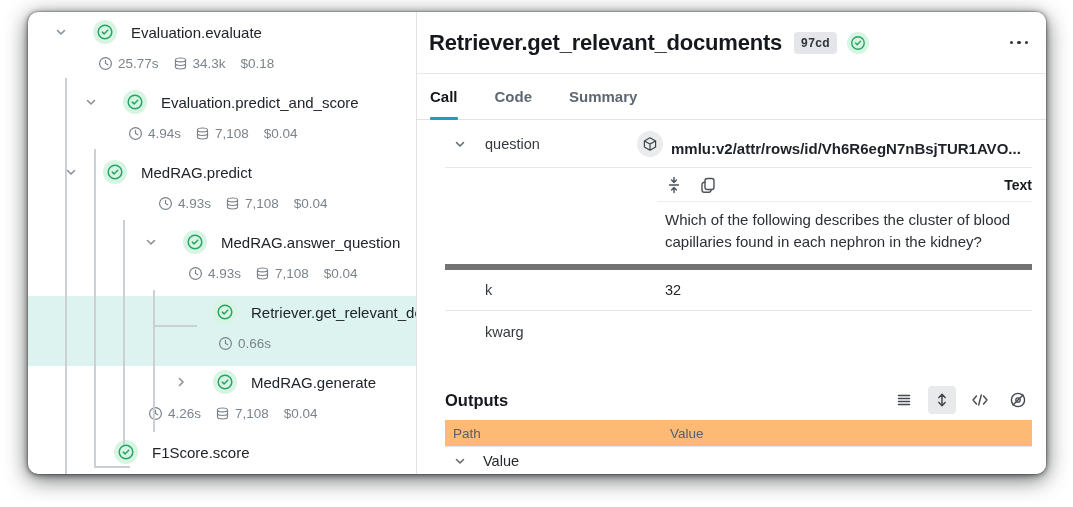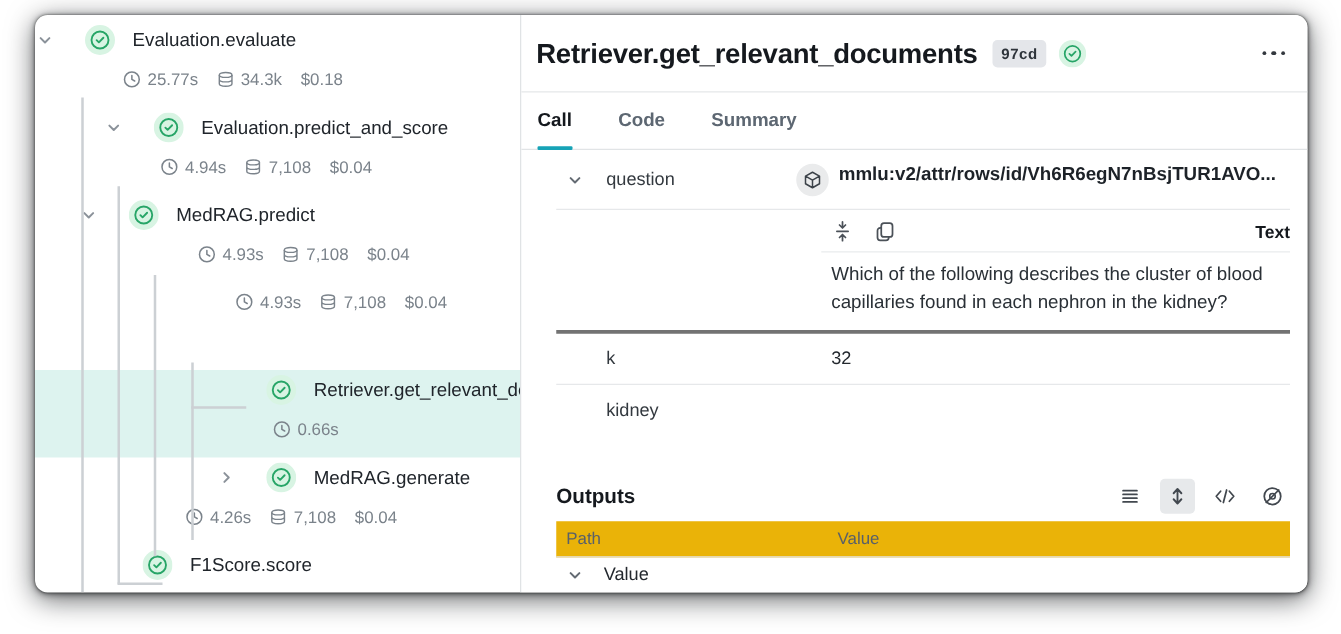--- a/index.html
+++ b/index.html
@@ -42,34 +42,34 @@
   .tab.active { color:#14181d; }
   .tab.active::after { content:""; position:absolute; left:0; right:0; bottom:-1px; height:3px; background:#16a3b6; border-radius:1px; }
   .call-table { margin:0 14px 0 28px; }
   .crow { display:grid; grid-template-columns:30px 162px 1fr; align-items:center; }
   .crow.qhead { height:48px; border-bottom:1px solid #e6e8ea; }
   .crow.krow { min-height:41px; border-bottom:1px solid #e6e8ea; }
   .crow.kwrow { min-height:42px; }
   .ccell-chev { display:flex; justify-content:center; color:#646b73; cursor:pointer; }
   .ckey { font-size:14.5px; color:#33393f; padding-left:10px; }
   .cval { font-size:14.5px; color:#23282e; padding-left:28px; }
-  .refchip { display:flex; align-items:flex-start; gap:8px; cursor:pointer; min-width:0; }
+  .refchip { display:flex; align-items:flex-end; gap:8px; cursor:pointer; min-width:0; }
   .refcircle { width:26px; height:26px; border-radius:50%; background:#eaebec; display:flex; align-items:center; justify-content:center; color:#3c4249; flex:0 0 26px; }
   .reftext { font-size:15px; font-weight:600; color:#1d2228; white-space:nowrap; overflow:hidden; }
-  .qexpanded { border-bottom:3px solid #737373; }
+  .qexpanded { border-bottom:6px solid #737373; }
   .icons-row { margin-left:212px; padding-left:8px; height:34px; display:flex; align-items:center; border-bottom:1px solid #e9ebed; color:#4b5158; }
   .icons-row .ibtn { width:18px; height:18px; margin-right:16px; cursor:pointer; display:flex; align-items:center; justify-content:center; }
   .fmt-label { margin-left:auto; font-size:14px; font-weight:700; color:#15191e; }
   .qtext { margin-left:220px; padding:7px 0 11px; font-size:15px; line-height:22px; color:#2a3036; max-width:375px; }
   .out-bar { display:flex; align-items:center; margin-top:33px; padding:0 14px 0 28px; height:36px; }
   .out-title { font-size:16.5px; font-weight:700; color:#15191e; }
   .out-icons { margin-left:auto; display:flex; gap:10px; }
   .obtn { width:28px; height:28px; border-radius:4px; display:flex; align-items:center; justify-content:center; color:#42484f; cursor:pointer; }
   .obtn.active { background:#e7e9eb; }
-  .out-colhead { margin:6px 14px 0 28px; height:40px; background:#eab308; border-bottom:1px solid #e3e5e7; display:grid; grid-template-columns:217px 1fr; align-items:center; padding-left:8px; }
+  .out-colhead { margin:6px 14px 0 28px; height:40px; background:#fdba74; border-bottom:1px solid #e3e5e7; display:grid; grid-template-columns:217px 1fr; align-items:center; padding-left:8px; }
   .colh { font-size:13.5px; color:#596069; }
   .out-row { margin:0 14px 0 0; display:grid; grid-template-columns:30px 1fr; align-items:center; height:40px; padding-left:28px; }
   .out-row .ckey { padding-left:8px; font-size:14.5px; color:#23282e; }
   svg { display:block; }
 </style>
 </head>
 <body>
 
 <svg width="0" height="0" style="position:absolute">
   <defs>
@@ -122,21 +122,21 @@
     <div class="guide" style="left:37px; top:66px; bottom:0;"></div>
     <div class="guide" style="left:66px; top:137px; height:318px;"></div>
     <div class="guide" style="left:95px; top:208px; height:225px;"></div>
     <div class="guide" style="left:125px; top:278px; height:142px;"></div>
     <div class="elbow" style="left:125px; top:313px; width:44px;"></div>
     <div class="elbow" style="left:66px; top:454px; width:36px;"></div>
 
     <div class="tree">
 
       <div class="tnode">
-        <div class="trow" style="">
+        <div class="trow" style="padding-left:25px;">
           <span class="chev">
               <svg width="14" height="14" viewBox="0 0 14 14">
                 <use href="#i-chevdown"></use>
               </svg>
             </span>
           <span class="gap-ci"></span>
           <span class="status">
               <svg width="24" height="24" viewBox="0 0 24 24">
                 <use href="#i-check"></use>
               </svg>
@@ -209,20 +209,35 @@
           <span class="mt">4.93s</span>
           <svg width="15" height="15" viewBox="0 0 16 16">
               <use href="#i-db"></use>
             </svg>
           <span class="mt">7,108</span>
           <span class="mc">$0.04</span>
         </div>
       </div>
 
       <div class="tnode">
+        <div class="trow" style="padding-left:115px;">
+          <span class="chev">
+              <svg width="14" height="14" viewBox="0 0 14 14">
+                <use href="#i-chevdown"></use>
+              </svg>
+            </span>
+          <span class="gap-ci"></span>
+          <span class="status">
+              <svg width="24" height="24" viewBox="0 0 24 24">
+                <use href="#i-check"></use>
+              </svg>
+            </span>
+          <span class="gap-il"></span>
+          <span class="tlabel">MedRAG.answer_question</span>
+        </div>
         <div class="mrow" style="padding-left:160px;">
           <svg width="15" height="15" viewBox="0 0 16 16">
               <use href="#i-clock"></use>
             </svg>
           <span class="mt">4.93s</span>
           <svg width="15" height="15" viewBox="0 0 16 16">
               <use href="#i-db"></use>
             </svg>
           <span class="mt">7,108</span>
           <span class="mc">$0.04</span>
@@ -358,21 +373,21 @@
       </div>
 
       <div class="crow krow">
         <span></span>
         <span class="ckey">k</span>
         <span class="cval">32</span>
       </div>
 
       <div class="crow kwrow">
         <span></span>
-        <span class="ckey">kidney</span>
+        <span class="ckey">kwarg</span>
         <span class="cval"></span>
       </div>
 
     </div>
 
     <div class="out-bar">
       <span class="out-title">Outputs</span>
       <span class="out-icons">
         <span class="obtn">
             <svg width="18" height="18" viewBox="0 0 18 18">

